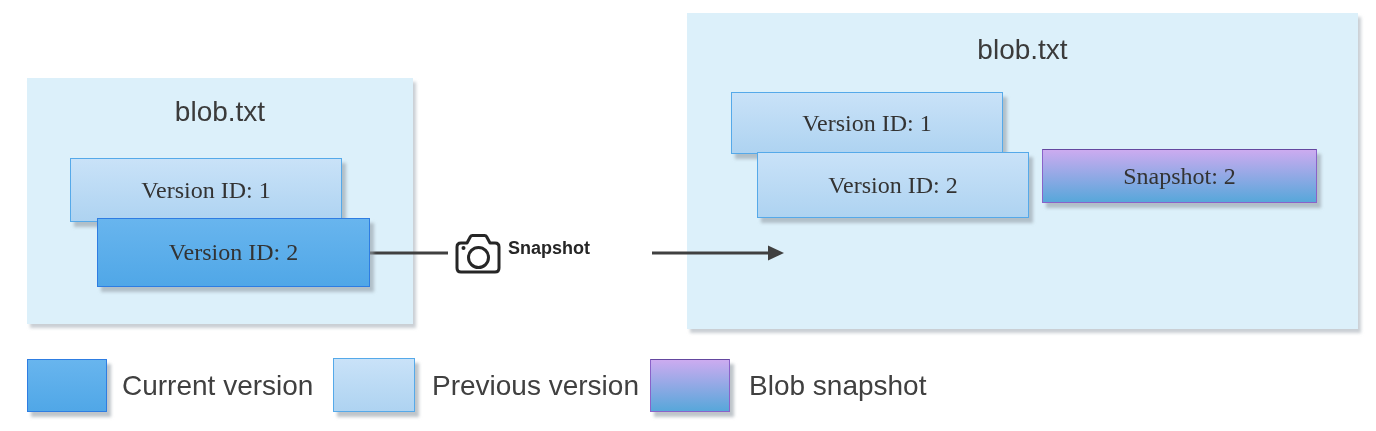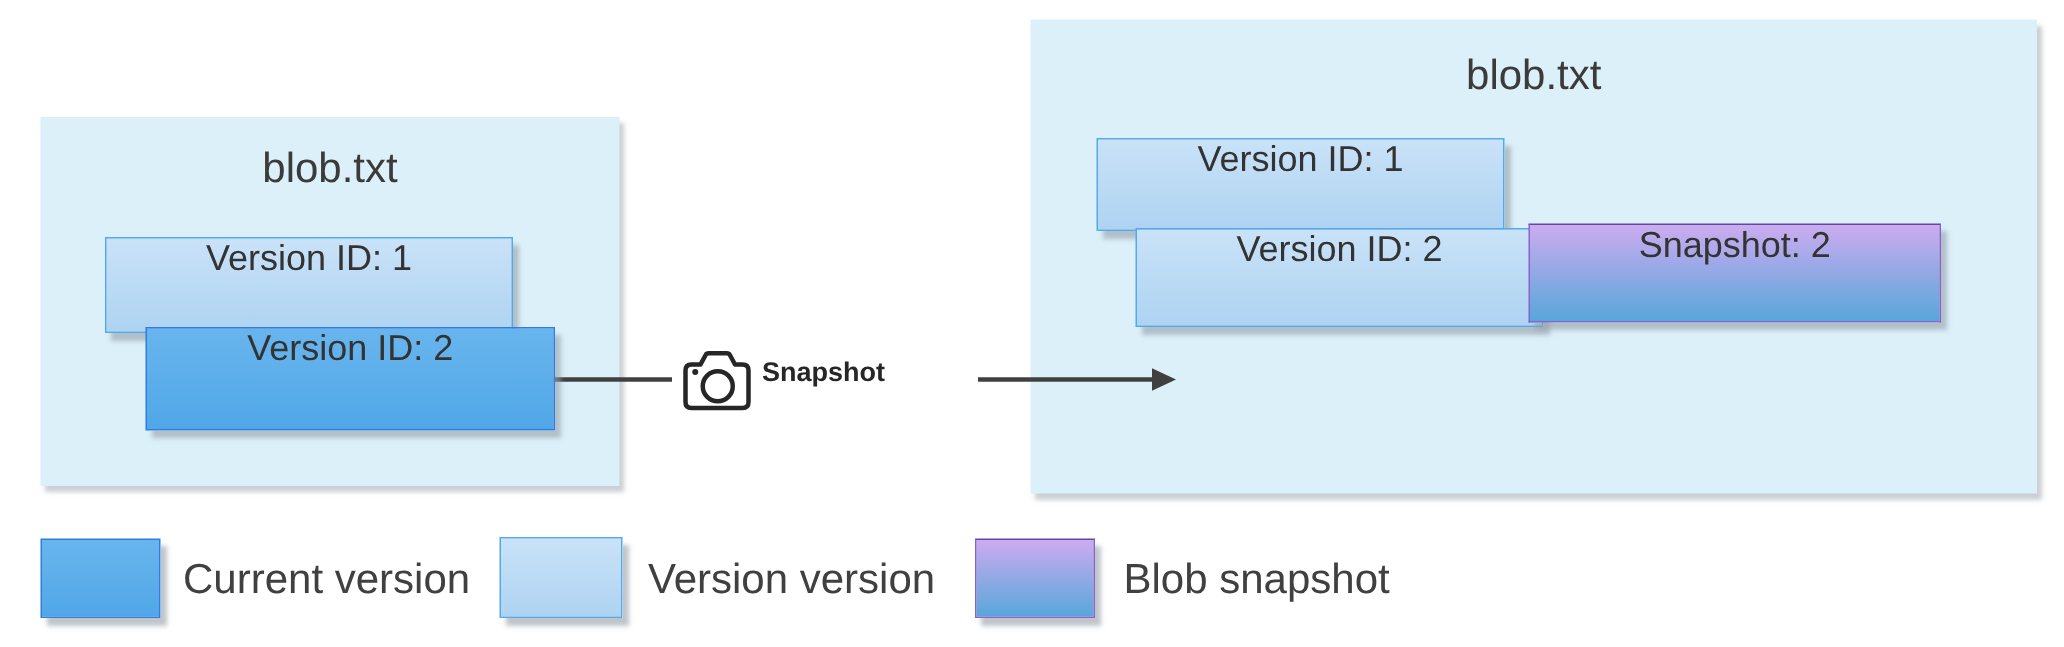--- a/index.html
+++ b/index.html
@@ -16,23 +16,24 @@
     overflow:hidden;
   }
   .panel{
     position:absolute;background:var(--panel-bg);
     box-shadow:3px 4px 3px rgba(158,168,176,.55);
   }
   .panel-title{
     position:absolute;text-align:center;font-size:28px;color:var(--text-color);
   }
   .vbox{
-    position:absolute;display:flex;justify-content:center;
+    position:absolute;display:flex;align-items:center;justify-content:center;
     font-size:24px;color:#333;box-shadow:4px 5px 3px rgba(148,158,166,.6);
     box-sizing:border-box;
+    font-family:Liberation Serif, serif;
   }
   .previous{
     background:linear-gradient(180deg,var(--prev-top) 0%,var(--prev-bottom) 100%);
     border:1.5px solid var(--prev-border);
   }
   .current{
     background:linear-gradient(180deg,var(--current-top) 0%,var(--current-bottom) 100%);
     border:1.5px solid var(--current-border);
   }
   .snapshot{
@@ -70,21 +71,21 @@
 
   <div class="panel" style="left:687px;top:13px;width:671px;height:316px;"></div>
   <div class="panel-title" style="left:687px;top:34px;width:671px;">blob.txt</div>
 
   <div class="vbox previous" style="left:731px;top:92px;width:272px;height:62px;z-index:1;">
     <span>Version ID: 1</span>
   </div>
   <div class="vbox previous" style="left:757px;top:152px;width:272px;height:66px;z-index:2;">
     <span>Version ID: 2</span>
   </div>
-  <div class="vbox snapshot" style="left:1019px;top:149px;width:275px;height:66px;z-index:4;">
+  <div class="vbox snapshot" style="left:1042px;top:149px;width:275px;height:54px;z-index:4;">
     <span>Snapshot: 2</span>
   </div>
 
   <svg class="overlay" width="1376" height="431" viewBox="0 0 1376 431">
     <line class="wire" x1="370" y1="253" x2="448" y2="253"></line>
     <g>
       <path class="cam" d="M 461 243 L 467 243 L 470.5 236.5 Q 471 235.5 472.5 235.5
         L 484.5 235.5 Q 486 235.5 486.5 236.5 L 490 243 L 495 243 Q 499 243 499 247
         L 499 268 Q 499 272 495 272 L 461 272 Q 457 272 457 268 L 457 247 Q 457 243 461 243 Z"></path>
       <circle class="cam" cx="478.5" cy="257.5" r="10"></circle>
@@ -92,18 +93,18 @@
     </g>
     <line class="wire" x1="652" y1="253" x2="770" y2="253"></line>
     <polygon class="wire-head" points="768,245.5 784,253 768,260.5"></polygon>
   </svg>
   <div class="connector-label">Snapshot</div>
 
   <div class="legend-swatch current" style="left:27px;top:359px;width:80px;height:53px;box-shadow:4px 5px 3px rgba(148,158,166,.6);"></div>
   <div class="legend-label" style="left:122px;top:359px;height:53px;">Current version</div>
 
   <div class="legend-swatch previous" style="left:333px;top:358px;width:82px;height:54px;box-shadow:4px 5px 3px rgba(148,158,166,.6);"></div>
-  <div class="legend-label" style="left:432px;top:359px;height:53px;">Version version</div>
+  <div class="legend-label" style="left:432px;top:359px;height:53px;">Previous version</div>
 
   <div class="legend-swatch snapshot" style="left:650px;top:359px;width:80px;height:53px;box-shadow:4px 5px 3px rgba(148,158,166,.6);"></div>
   <div class="legend-label" style="left:749px;top:359px;height:53px;">Blob snapshot</div>
 
 </div>
 
 </body></html>

